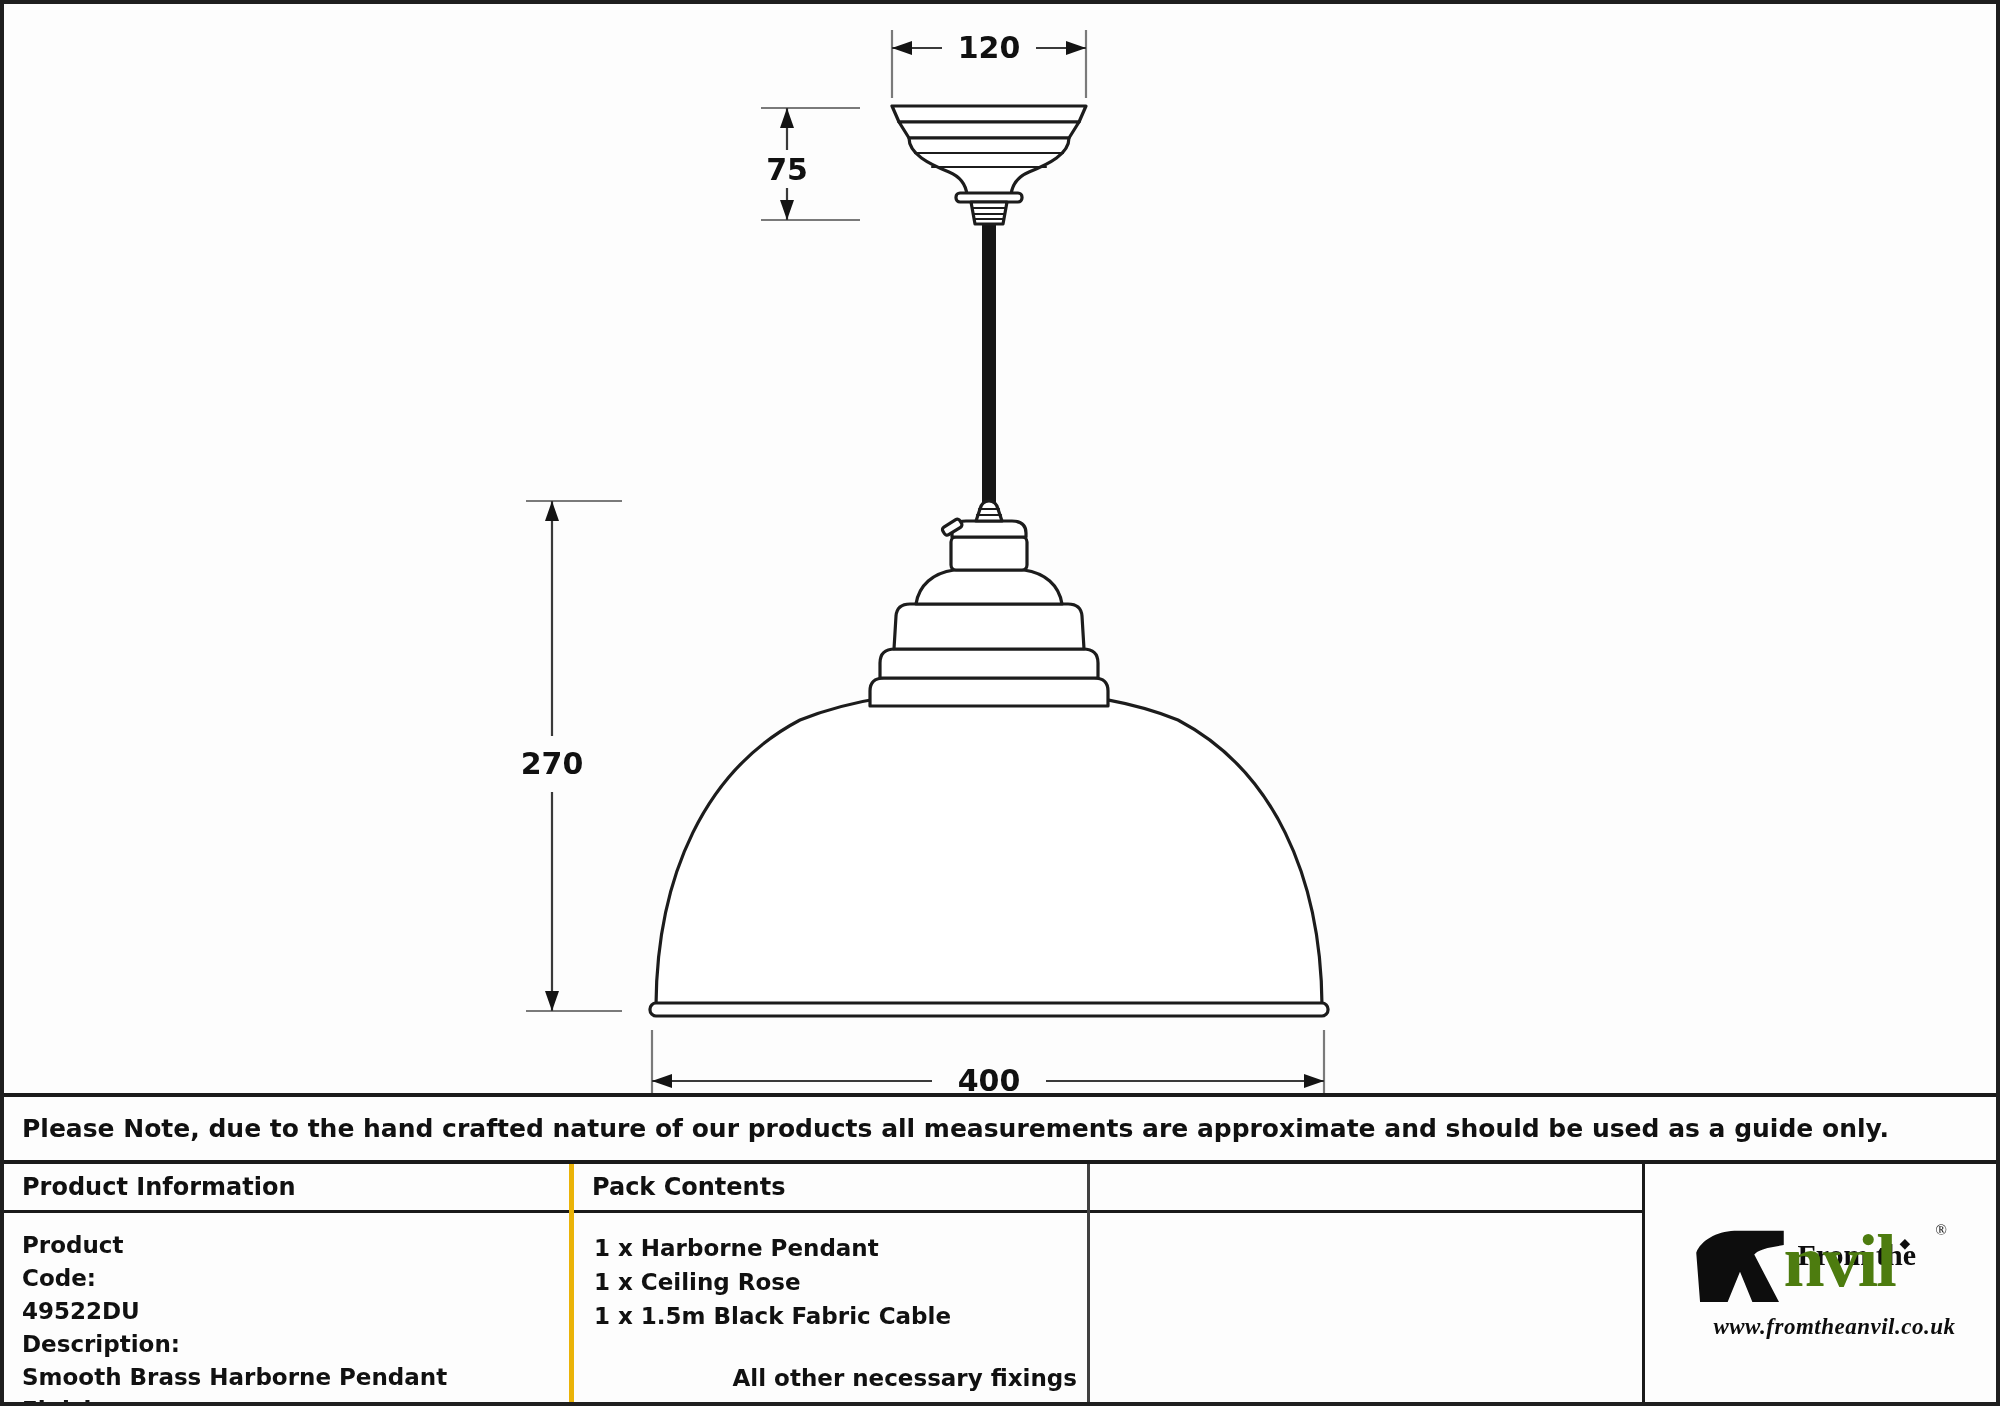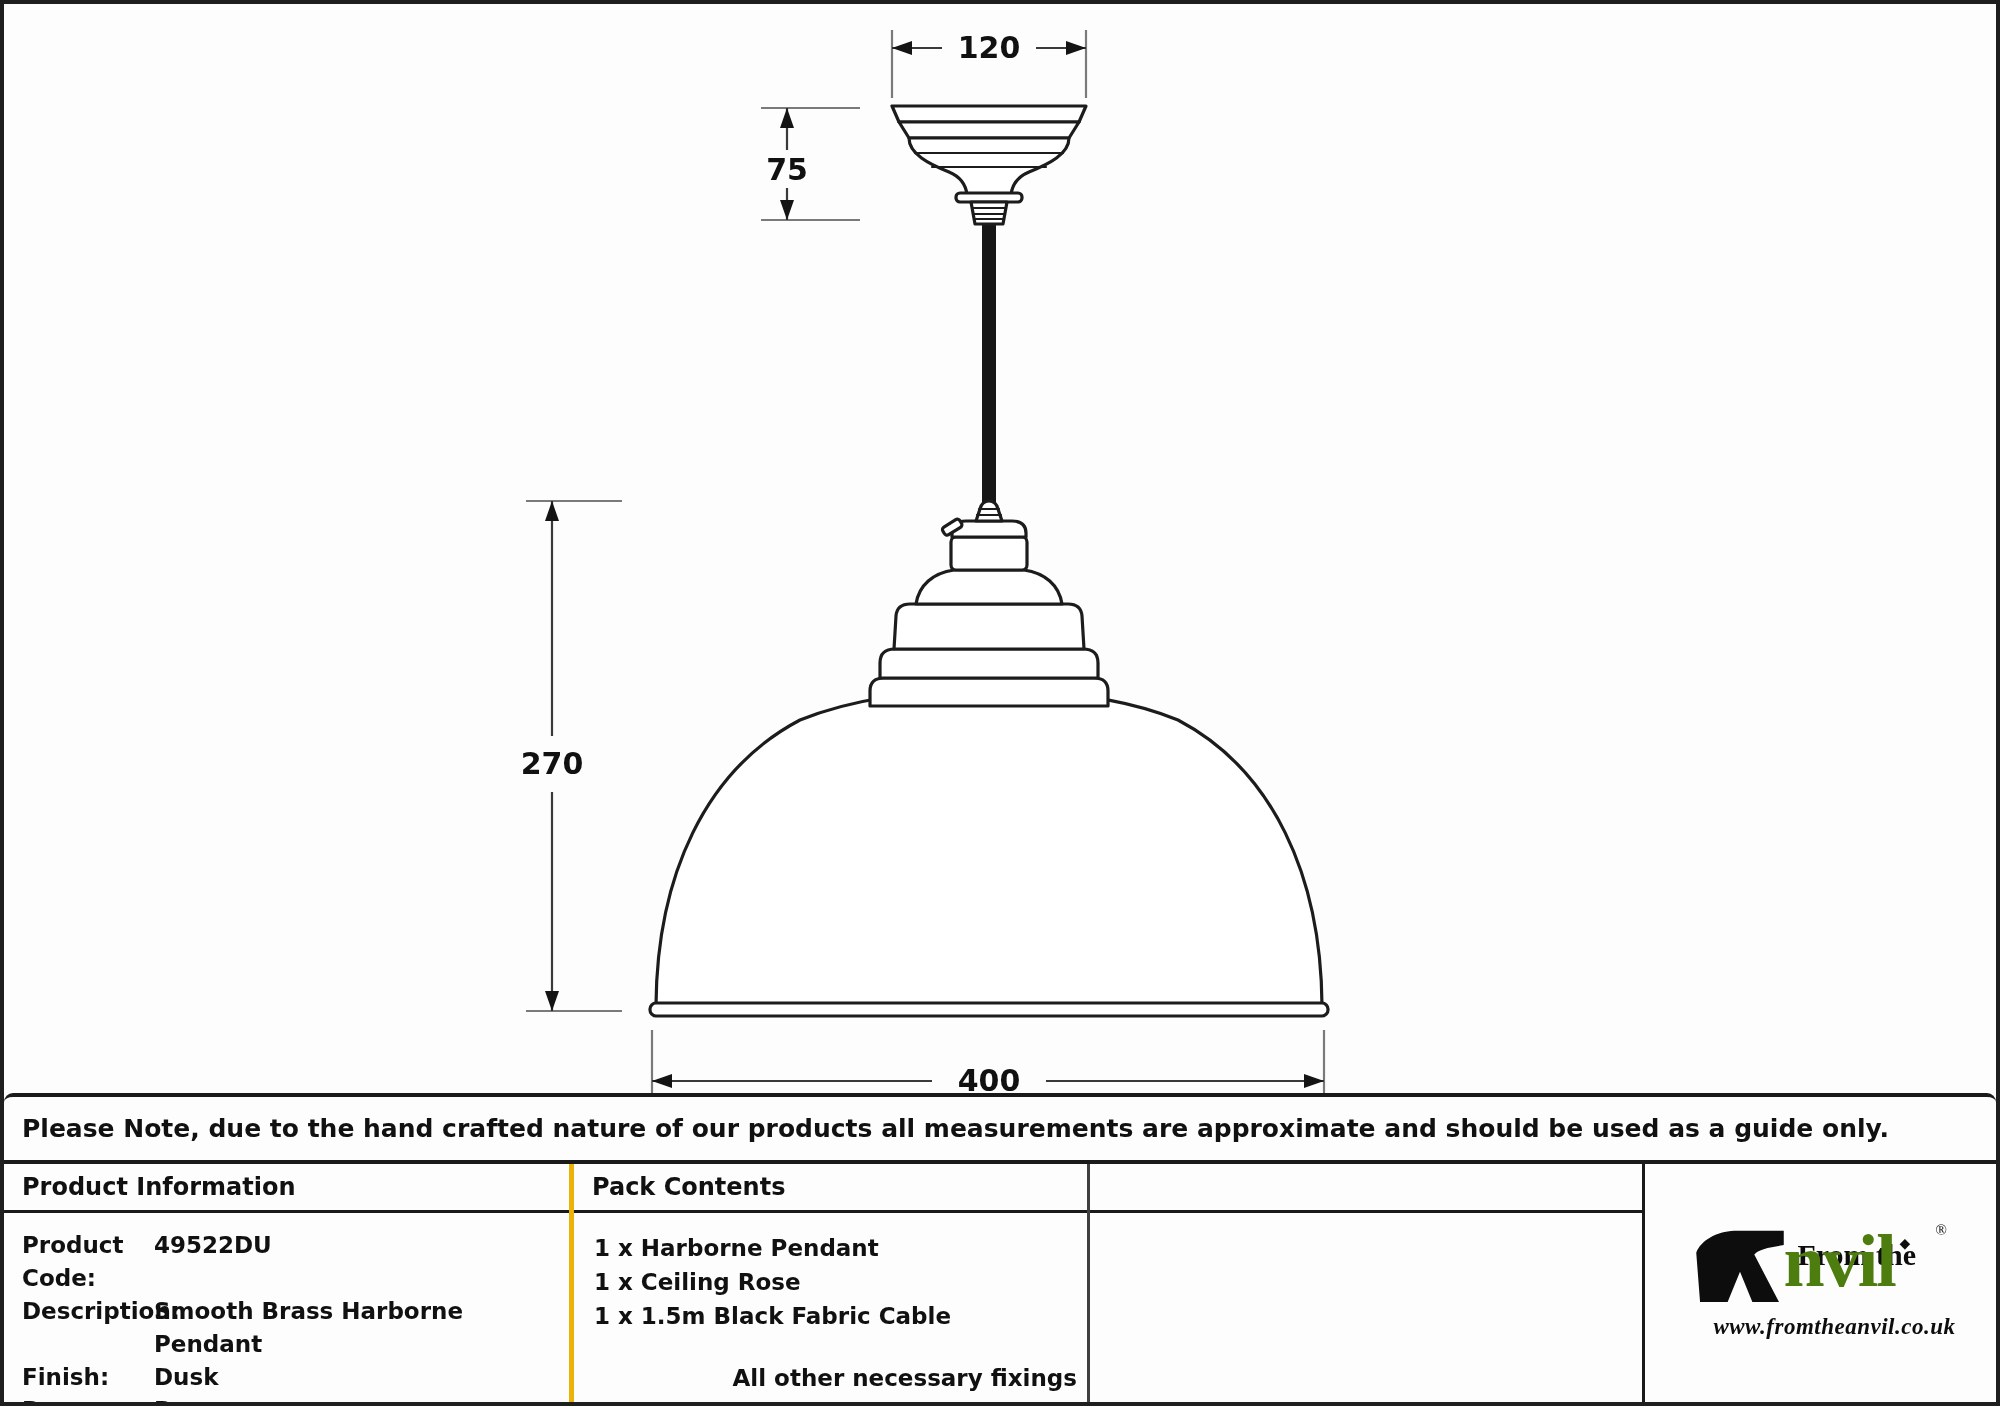--- a/index.html
+++ b/index.html
@@ -17,40 +17,40 @@
   .dim line.w { stroke:#7a7a7a; stroke-width:2.2; }
   .dim line.d { stroke:#3a3a3a; stroke-width:2.2; }
   .dim polygon { fill:#141414; }
   .dim text { font-family:"DejaVu Sans",sans-serif; font-size:30px; font-weight:700; fill:#111; text-anchor:middle; }
 
   
   .note-strip {
     position:absolute; left:0; top:1089px; width:1992px; height:67px;
     border-top:4px solid #1a1a1a; box-sizing:border-box;
     display:flex; align-items:center; padding-left:18px;
-    font-size:25px; font-weight:700;border-radius:9px;
+    font-size:25px; font-weight:700;
   }
 
   
   .info-table {
     position:absolute; left:0; top:1156px; bottom:0; width:1992px;
     display:flex; border-top:4px solid #1a1a1a; box-sizing:border-box;
   }
   .col { box-sizing:border-box; }
   .col1 { width:570px; border-right:5px solid #eab308; }
   .col2 { width:516px; border-right:3px solid #404040; }
   .col3 { width:555px; border-right:3px solid #1a1a1a; }
   .col4 { width:351px; display:flex; align-items:center; justify-content:center; }
   .col-header {
     height:49px; border-bottom:3px solid #1a1a1a; box-sizing:border-box;
     display:flex; align-items:center; padding-left:18px;
     font-size:24px; font-weight:700;
   }
   .pi-body { padding:16px 10px 0 18px; }
-  .info-row { display:flex; line-height:33px; font-size:23px; font-weight:700; }
+  .info-row { display:flex; line-height:33px; font-size:23px; font-weight:700;flex-direction:column; }
   .info-row .lbl { width:132px; flex:none; }
   .pack-body { padding:18px 10px 0 20px; font-size:23px; font-weight:700; line-height:34px; }
   .pack-footer { margin-top:28px;text-align:right; }
 
   
   .logo { position:relative; width:258px; height:122px; }
   .logo .anvil-a { position:absolute; left:0; top:4px; width:96px; height:78px; }
   .logo .tagline {
     position:absolute; left:106px; top:0;
     font-family:"Liberation Serif", serif; font-weight:700; font-size:30px; color:#0d0d0d;margin-top:16px;

